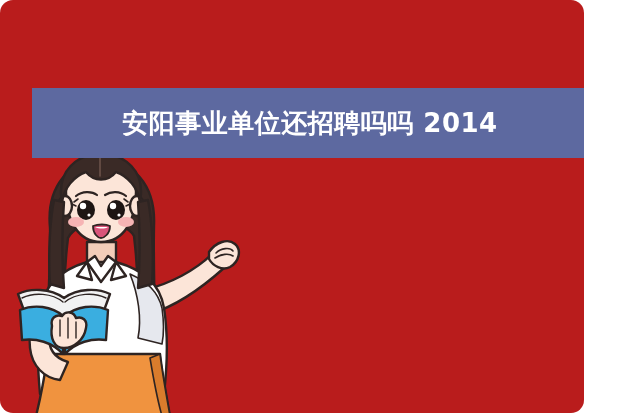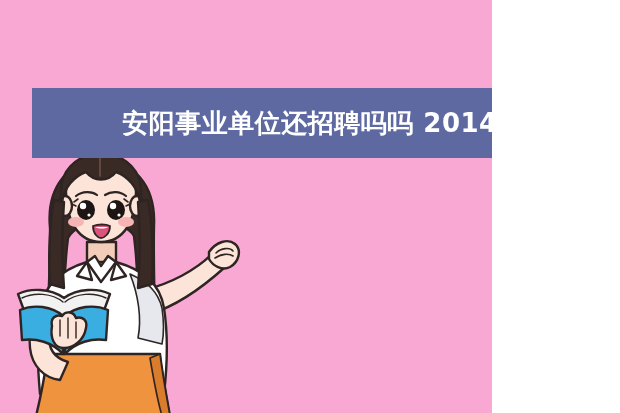--- a/index.html
+++ b/index.html
@@ -7,24 +7,25 @@
     padding: 0;
   }
   body {
     width: 620px;
     height: 413px;
     overflow: hidden;
     font-family: "Liberation Sans", "DejaVu Sans", sans-serif;
   }
   #thumbnail-card {
     position: relative;
-    width: 492px;
+    width: 584px;
     height: 413px;
-    background: #f9a8d4;
+    background: #b91c1c;
     overflow: hidden;
+    border-radius: 13px;
   }
   #title-banner {
     position: absolute;
     left: 32px;
     top: 88px;
     width: 556px;
     height: 70px;
     background: #5d69a0;
     display: flex;
     align-items: center;

